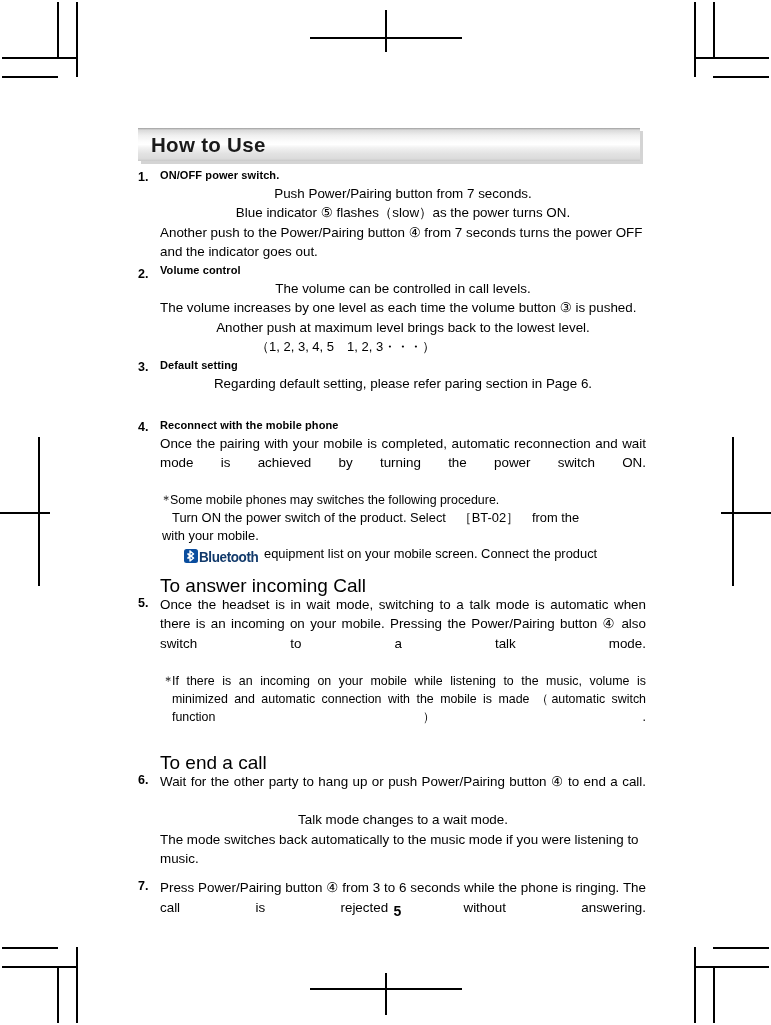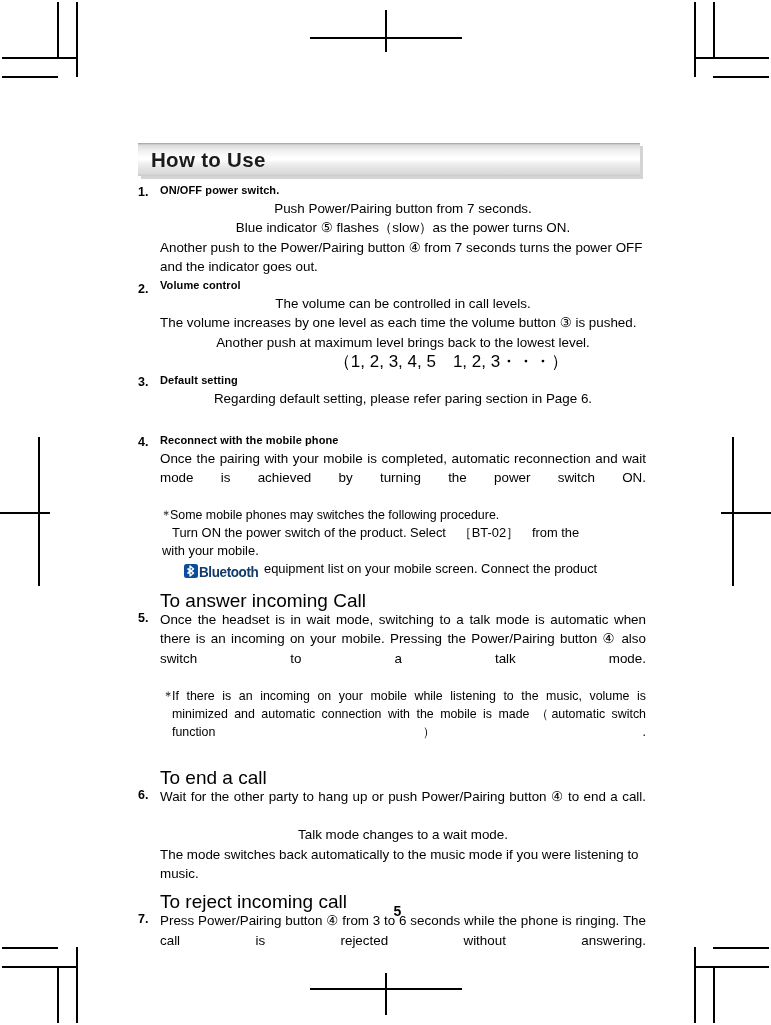--- a/index.html
+++ b/index.html
@@ -22,21 +22,21 @@
     position: absolute;
     background: #000;
   }
   .crop-h { height: 1.6px; }
   .crop-v { width: 1.6px; }
 
   
   .page {
     position: absolute;
     left: 138px;
-    top: 143px;
+    top: 128px;
     width: 508px;
   }
 
   
   .header-bar {
     position: relative;
     width: 502px;
     height: 33px;
     background: linear-gradient(to bottom,
         #9d9d9d 0%,
@@ -229,21 +229,21 @@
     </div>
   </div>
 
   <div class="item" style="margin-top:1px;">
     <div class="item-num low">2.</div>
     <div class="head">Volume  control</div>
     <div class="body nojust">
       <span class="ln">The volume can be controlled in call levels.</span>
       <span>The volume increases by one level as each time the volume button ③ is pushed.</span>
       <span class="ln">Another push at maximum  level brings back to the lowest level.</span>
-      <span class="ln" style="display:block; text-align:center; padding-left:96px; font-size:17px;">（1, 2, 3, 4, 5　1, 2, 3・・・）</span>
+      <span class="ln" style="display:block; text-align:left; padding-left:96px; font-size:13px;">（1, 2, 3, 4, 5　1, 2, 3・・・）</span>
     </div>
   </div>
 
   <div class="item" style="margin-top:1px;">
     <div class="item-num">3.</div>
     <div class="head">Default  setting</div>
     <div class="body nojust">
       <span class="ln">Regarding  default  setting,  please refer paring section in Page 6.</span>
     </div>
   </div>
@@ -297,21 +297,20 @@
       <span>Wait  for  the  other  party  to  hang  up  or  push  Power/Pairing  button ④ to end a call.</span>
     </div>
     <div class="body nojust">
       <span class="ln">Talk mode changes to a wait mode.</span>
       <span>The mode switches  back automatically  to the music mode if you were listening to music.</span>
     </div>
   </div>
 
   <div class="gap-md"></div>
 
-  <div class="sub-head" style="margin-top:0;">To reject incoming  call</div>
   <div class="item" style="margin-top:0;">
     <div class="item-num" style="top:1px;">7.</div>
     <div class="body just-block">
       <span>Press Power/Pairing  button ④ from 3 to 6 seconds while the phone is ringing. The call is rejected without answering.</span>
     </div>
   </div>
 
 </div>
 
 <div class="page-number">

